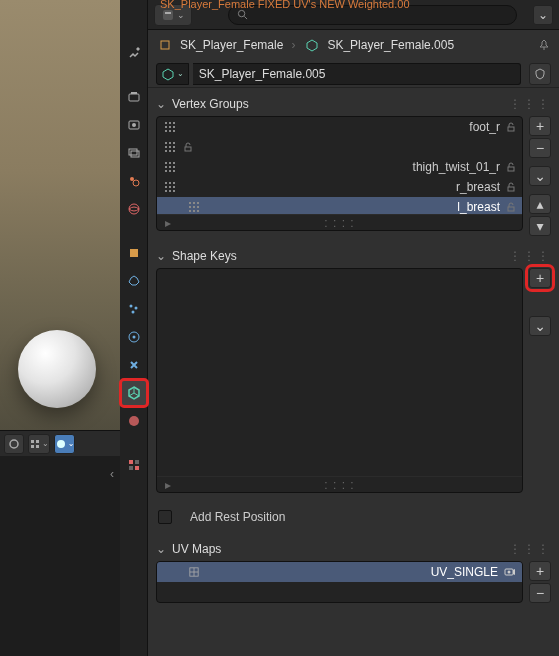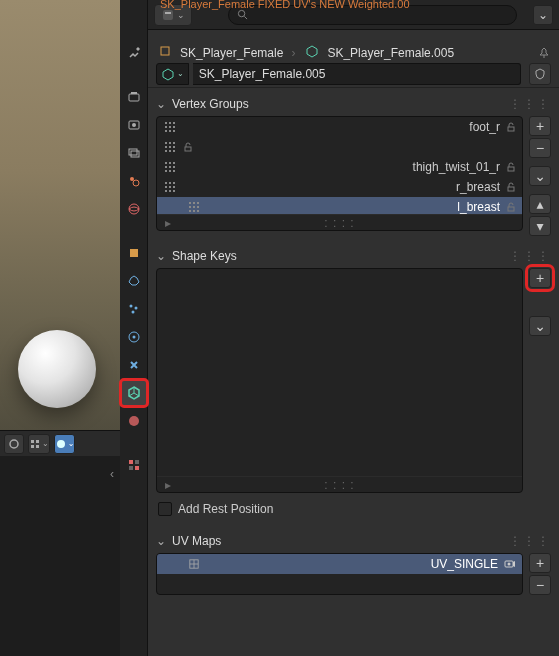--- a/index.html
+++ b/index.html
@@ -34,21 +34,21 @@
   
   .header-row { height: 30px; background: #252525; border-bottom: 1px solid #111; display: flex; align-items: center; padding: 0 6px; gap: 6px; }
   .header-row .dropdown { background: #393939; border: 1px solid #222; border-radius: 4px; height: 22px; display: flex; align-items: center; padding: 0 6px; color: #aaa; }
   .header-row .search { flex: 1; margin-left: 30px; margin-right: 10px; height: 20px; background: #1e1e1e; border: 1px solid #111; border-radius: 10px; display: flex; align-items: center; padding: 0 8px; color: #888; }
   .header-row .chev { width: 20px; height: 20px; background: #393939; border: 1px solid #222; border-radius: 3px; display: flex; align-items: center; justify-content: center; }
 
   
   .warn-line { position: absolute; left: 160px; top: -2px; color: #d97b3c; font-size: 11px; white-space: nowrap; z-index: 5; }
 
   
-  .crumb-row { height: 30px; display: flex; align-items: flex-end; padding: 0 8px; gap: 6px; background: #303030; }
+  .crumb-row { height: 30px; display: flex; align-items: center; padding: 0 8px; gap: 6px; background: #303030; }
   .crumb-row .crumb-icon { width: 18px; height: 18px; display: flex; align-items: center; justify-content: center; color: #9bd6c4; }
   .crumb-row .crumb-text { color: #ddd; }
   .crumb-row .sep { color: #666; margin: 0 2px; }
   .crumb-row .pin { margin-left: auto; color: #888; }
 
   
   .dataid-row { height: 28px; display: flex; align-items: center; padding: 0 8px; gap: 4px; background: #303030; border-bottom: 1px solid #222; }
   .dataid-row .id-drop { height: 22px; background: #1f1f1f; border: 1px solid #111; border-radius: 3px 0 0 3px; display: flex; align-items: center; padding: 0 4px; color: #9bd6c4; }
   .dataid-row .id-name { flex: 1; height: 22px; background: #1f1f1f; border: 1px solid #111; border-left: none; border-radius: 0 3px 3px 0; display: flex; align-items: center; padding: 0 6px; color: #ddd; }
   .dataid-row .shield { width: 22px; height: 22px; background: #393939; border: 1px solid #222; border-radius: 3px; display: flex; align-items: center; justify-content: center; margin-left: 4px; }
@@ -77,21 +77,21 @@
   .list-item .lock { color: #777; font-size: 10px; }
 
   .list-footer { height: 16px; display: flex; align-items: center; justify-content: center; color: #666; position: relative; border-top: 1px solid #2b2b2b; }
   .list-footer .tri { position: absolute; left: 8px; }
   .list-footer .dots { letter-spacing: 1px; }
 
   .side-buttons { width: 22px; display: flex; flex-direction: column; gap: 2px; }
   .side-btn { width: 22px; height: 20px; background: #3e3e3e; border: 1px solid #222; border-radius: 3px; display: flex; align-items: center; justify-content: center; color: #ccc; font-size: 14px; line-height: 1; }
   .side-btn.highlight { outline: 3px solid #e02626; outline-offset: 1px; }
 
-  .checkbox-row { height: 24px; display: flex; align-items: center; gap: 6px; padding: 0 2px; margin-top: 4px; }
+  .checkbox-row { height: 24px; display: flex; align-items: center; gap: 18px; padding: 0 2px; margin-top: 12px; }
   .checkbox { width: 14px; height: 14px; background: #2a2a2a; border: 1px solid #111; border-radius: 2px; }
 
   
   .vg-icon svg rect { fill: #888; }
 
   
   svg { display: block; }
 </style>
 </head>
 <body>

